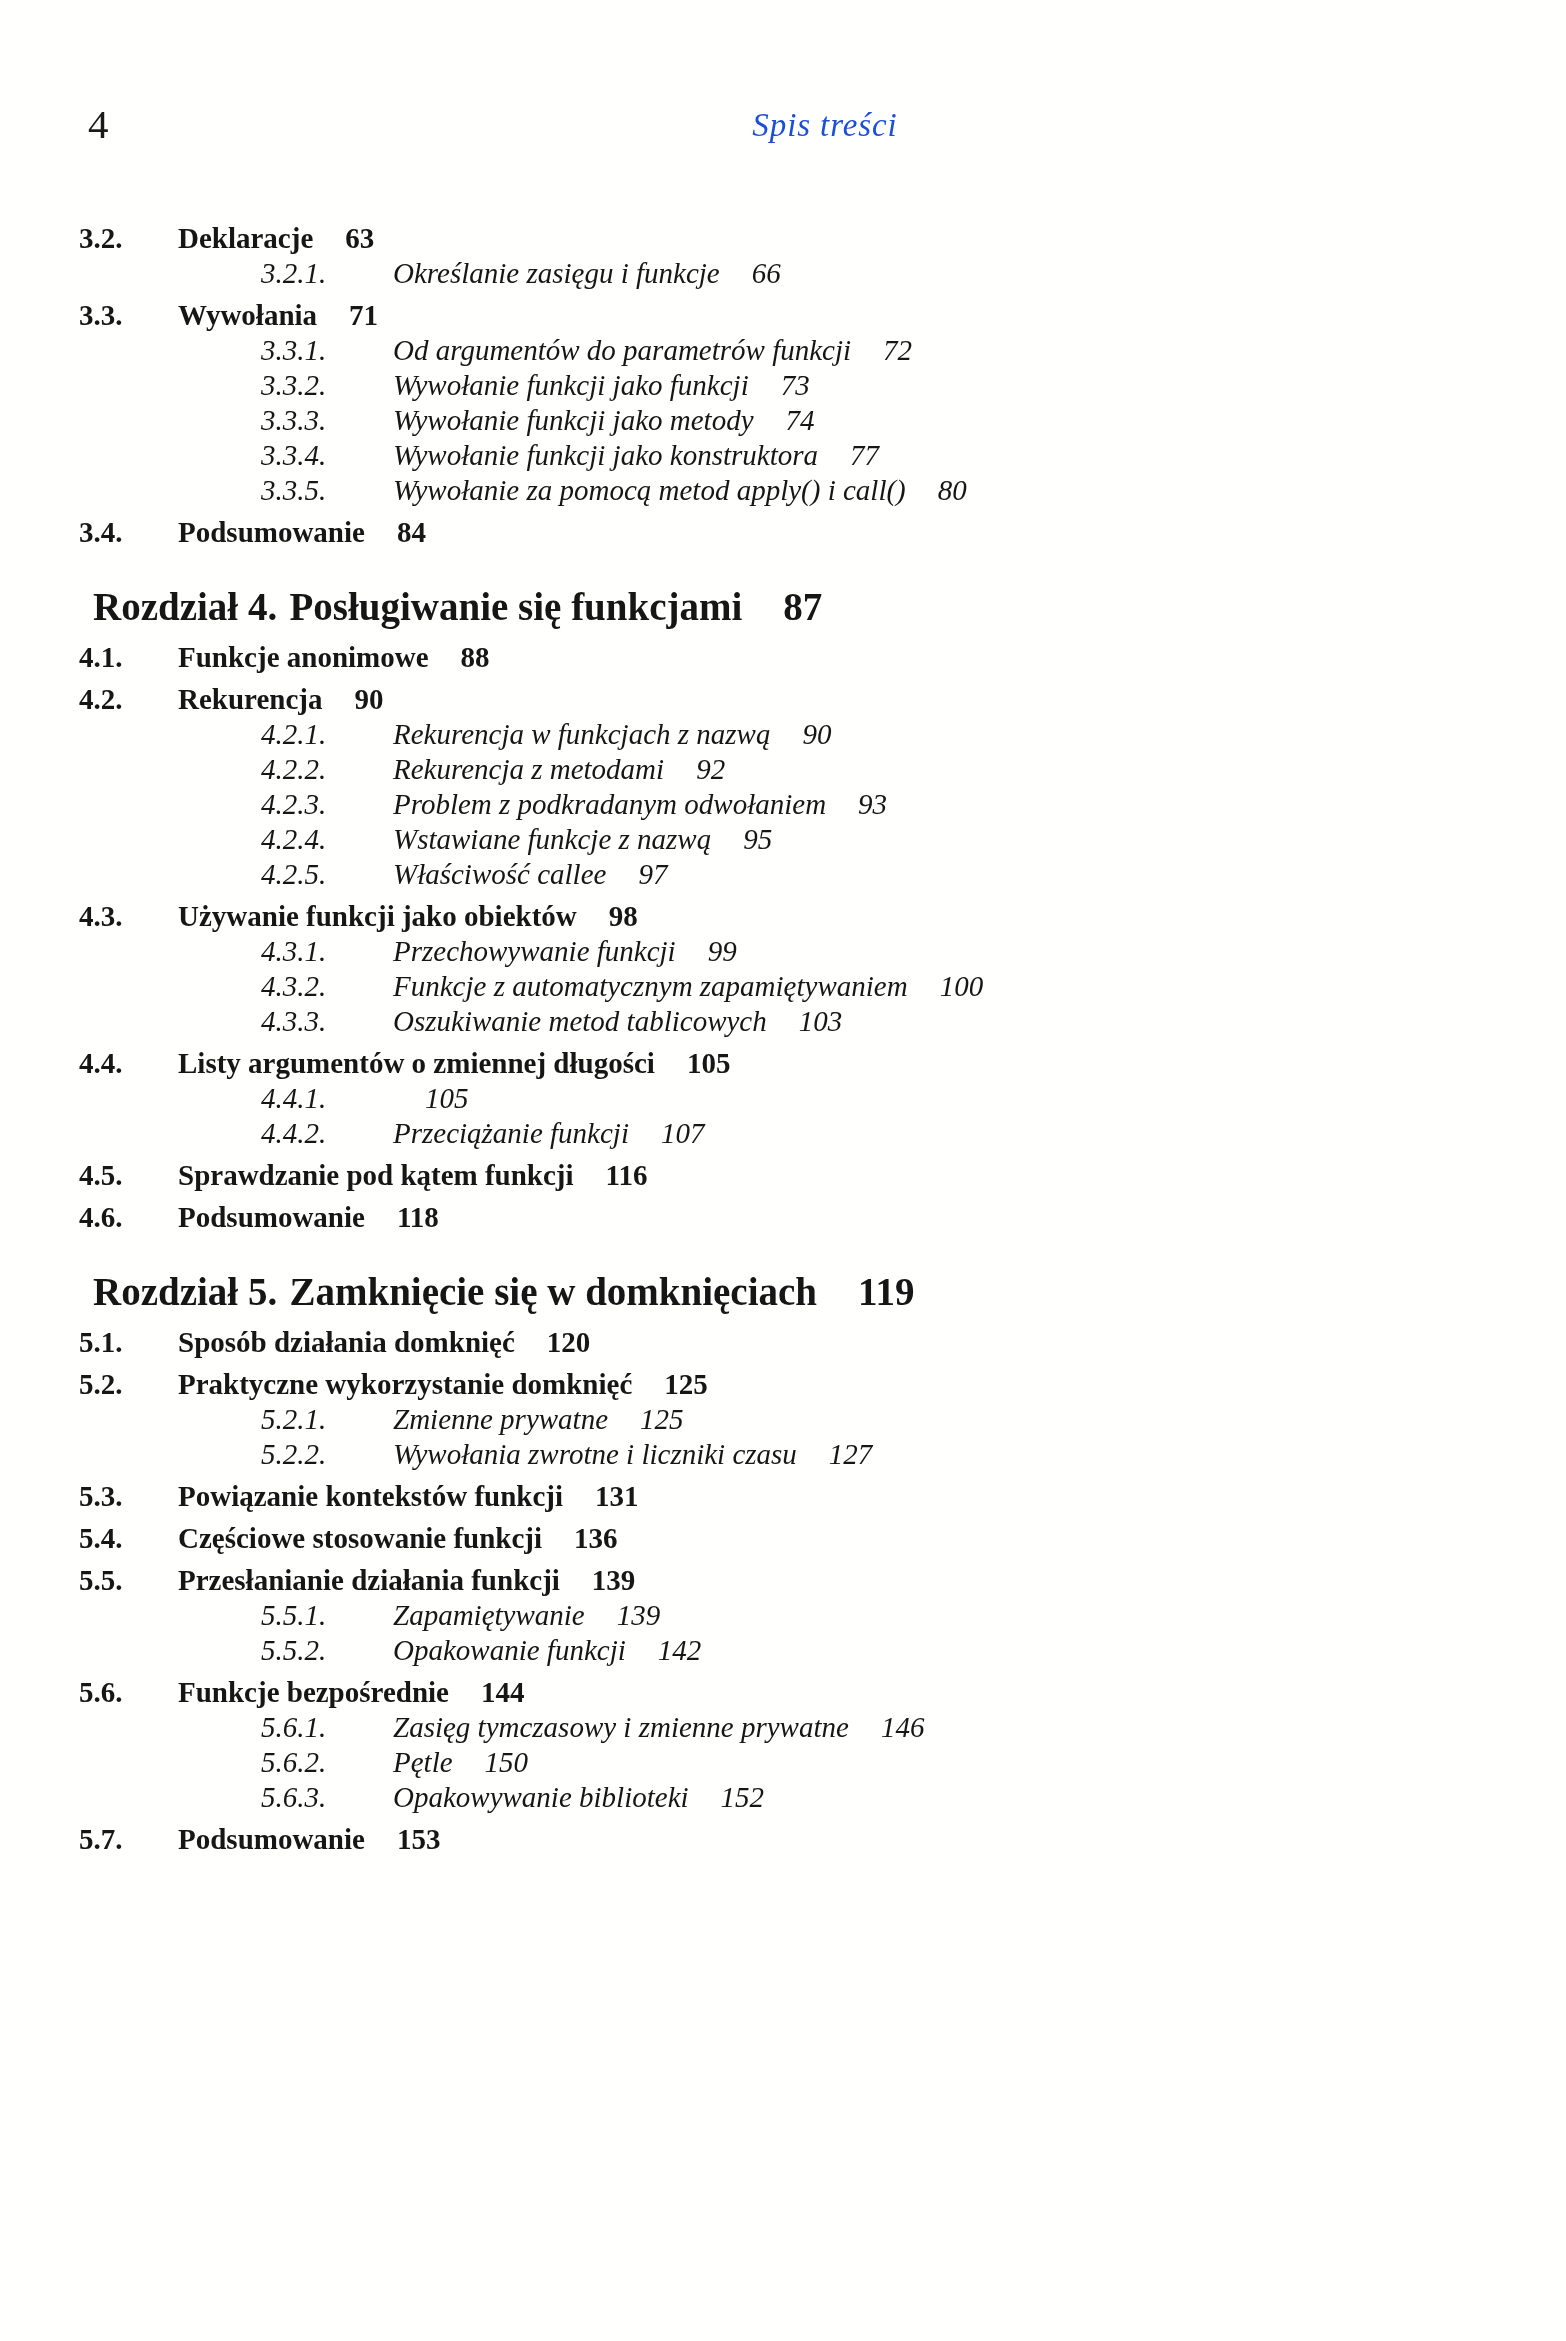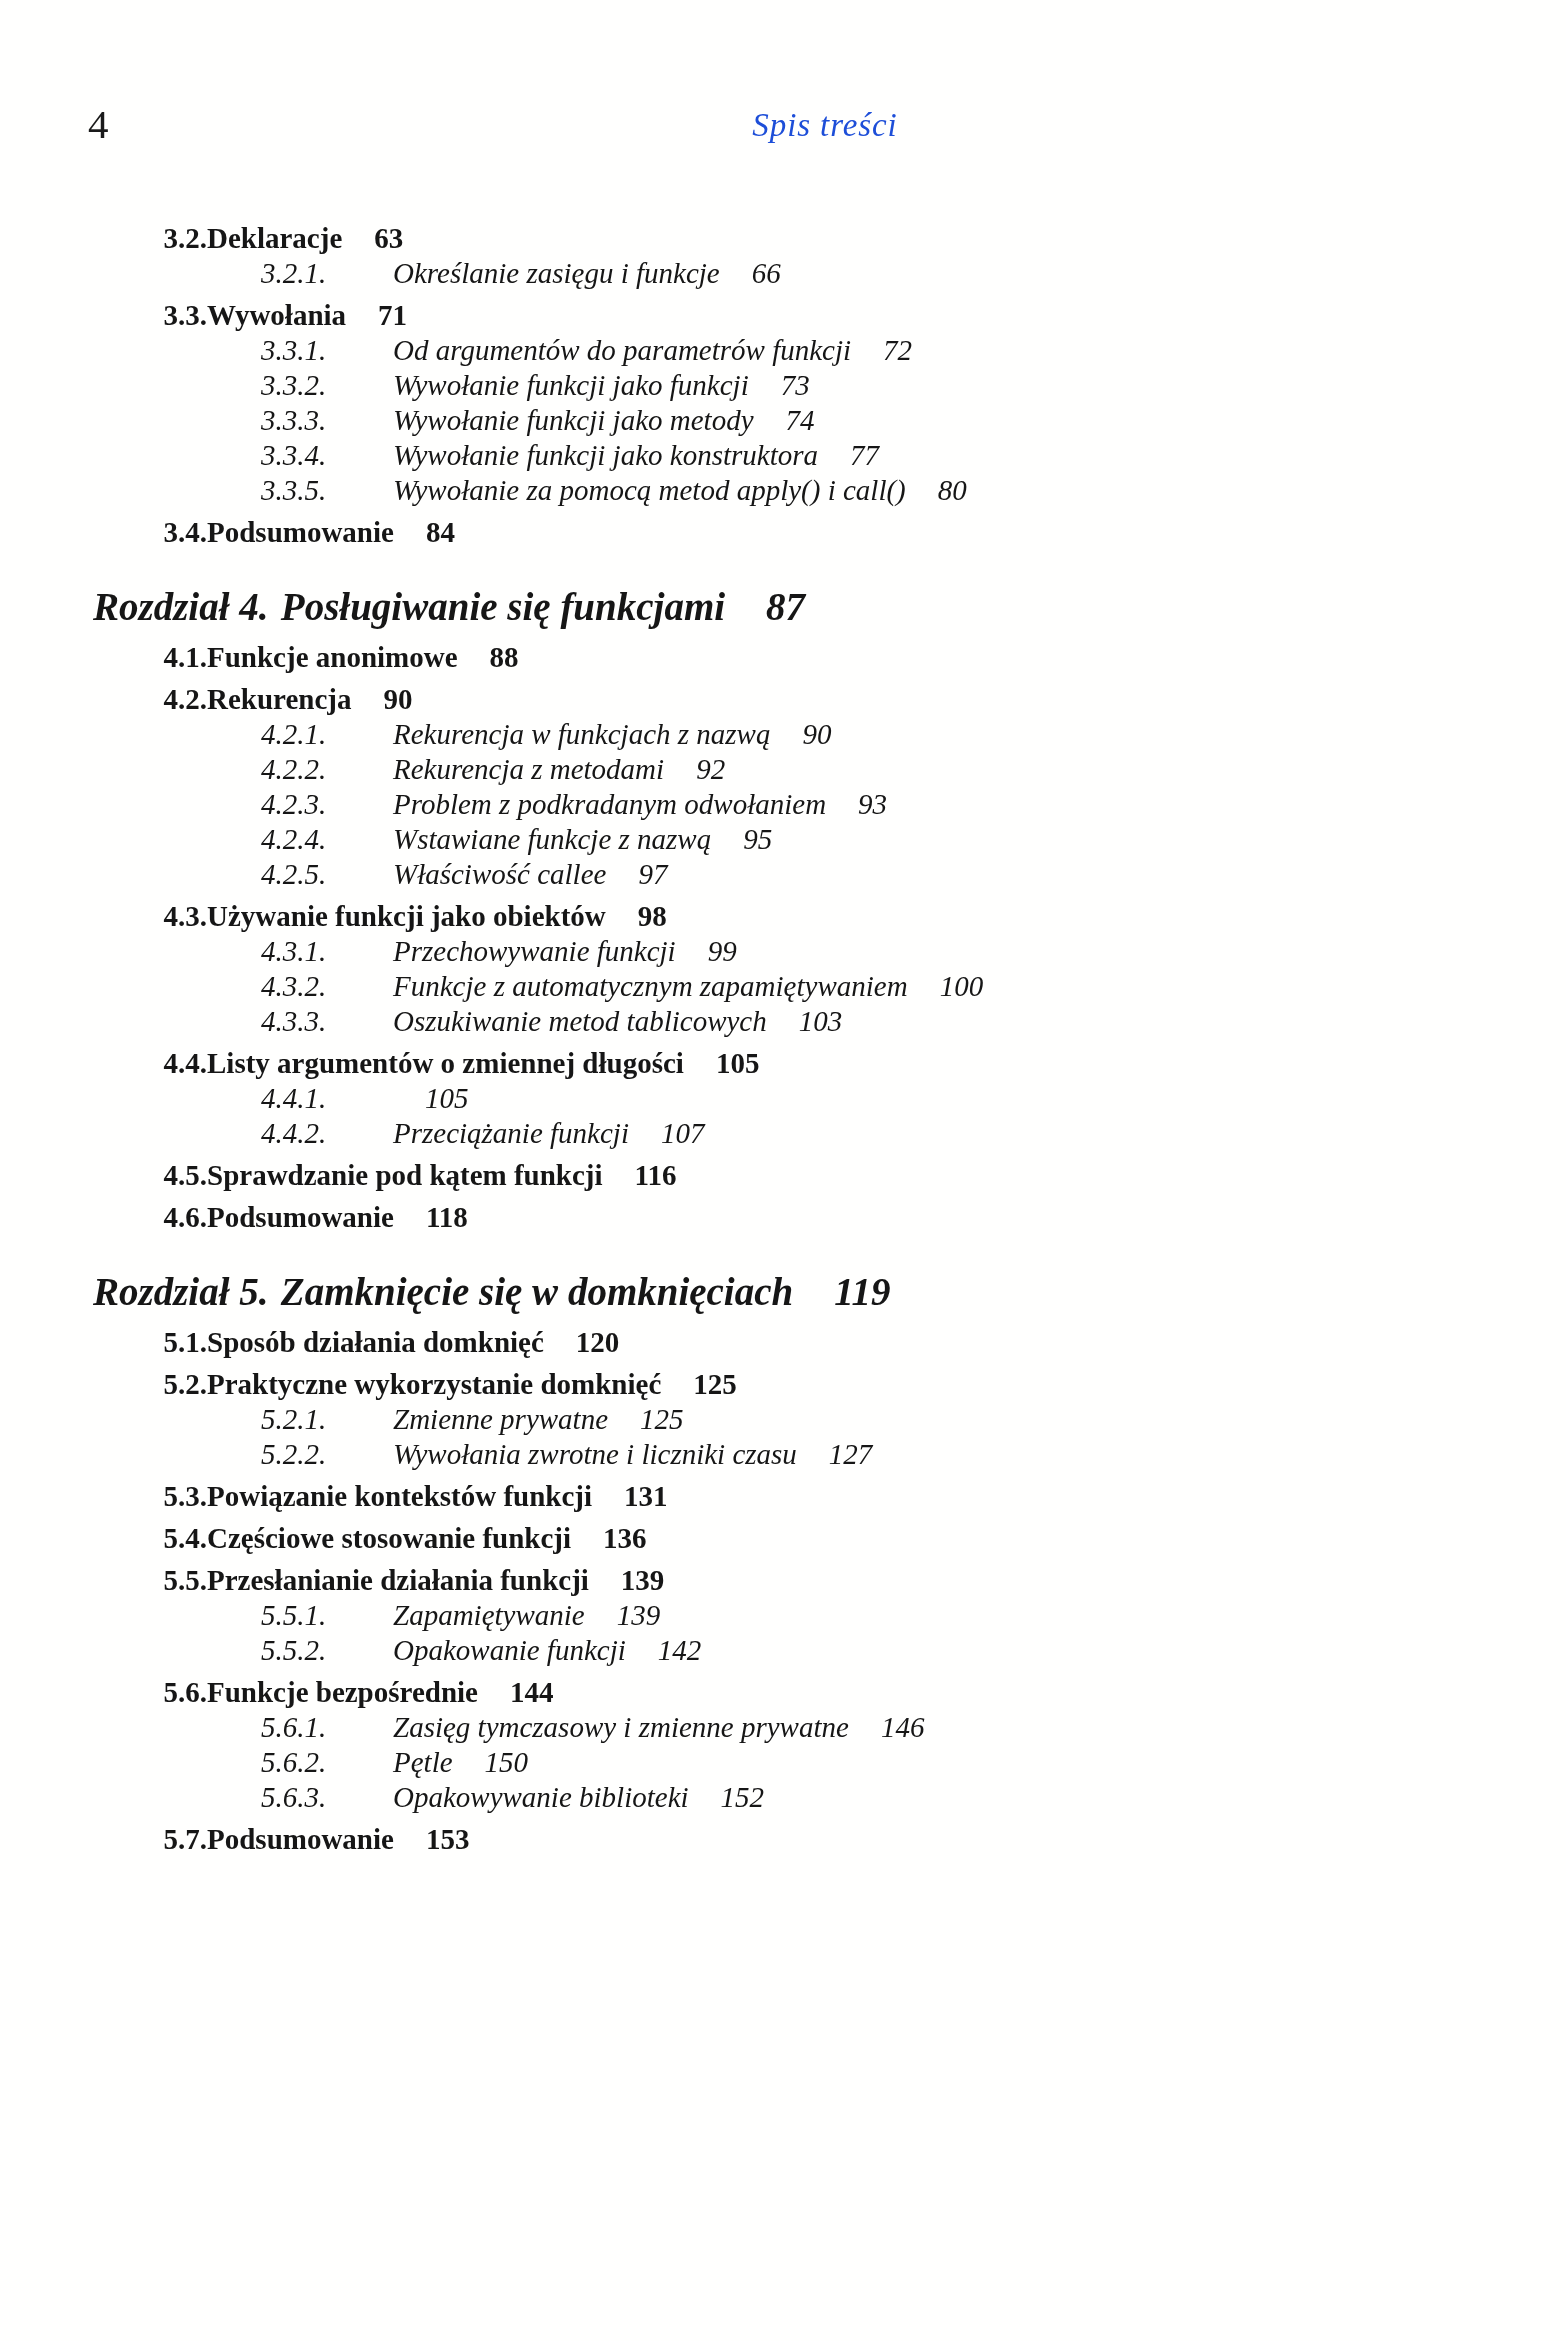--- a/index.html
+++ b/index.html
@@ -48,45 +48,43 @@
     width: 100%;
   }
   .row {
     display: flex;
     align-items: baseline;
     white-space: nowrap;
   }
   .row .pagenum { margin-left: 32px; }
 
   .row.section {
-    padding-left: 108px;
+    padding-left: 79px;
     font-weight: bold;
     font-size: 29px;
     line-height: 35px;
     margin-top: 7px;
-    text-align: right;
   }
   .row.section .num {
     width: 99px;
     flex: 0 0 99px;
   }
   .row.subsection {
     padding-left: 261px;
     font-style: italic;
     font-size: 29px;
     line-height: 35px;
   }
   .row.subsection .num {
     width: 132px;
     flex: 0 0 132px;
   }
   .row.chapter {
     padding-left: 93px;
     font-weight: bold;
-    font-style: italic;
     font-size: 39px;
     line-height: 49px;
     margin-top: 32px;
     margin-bottom: 8.8px;
   }
   .row.chapter .num { margin-right: 12.3px; }
   .row.chapter .pagenum { margin-left: 41px; }
 </style>
 </head>
 <body>

